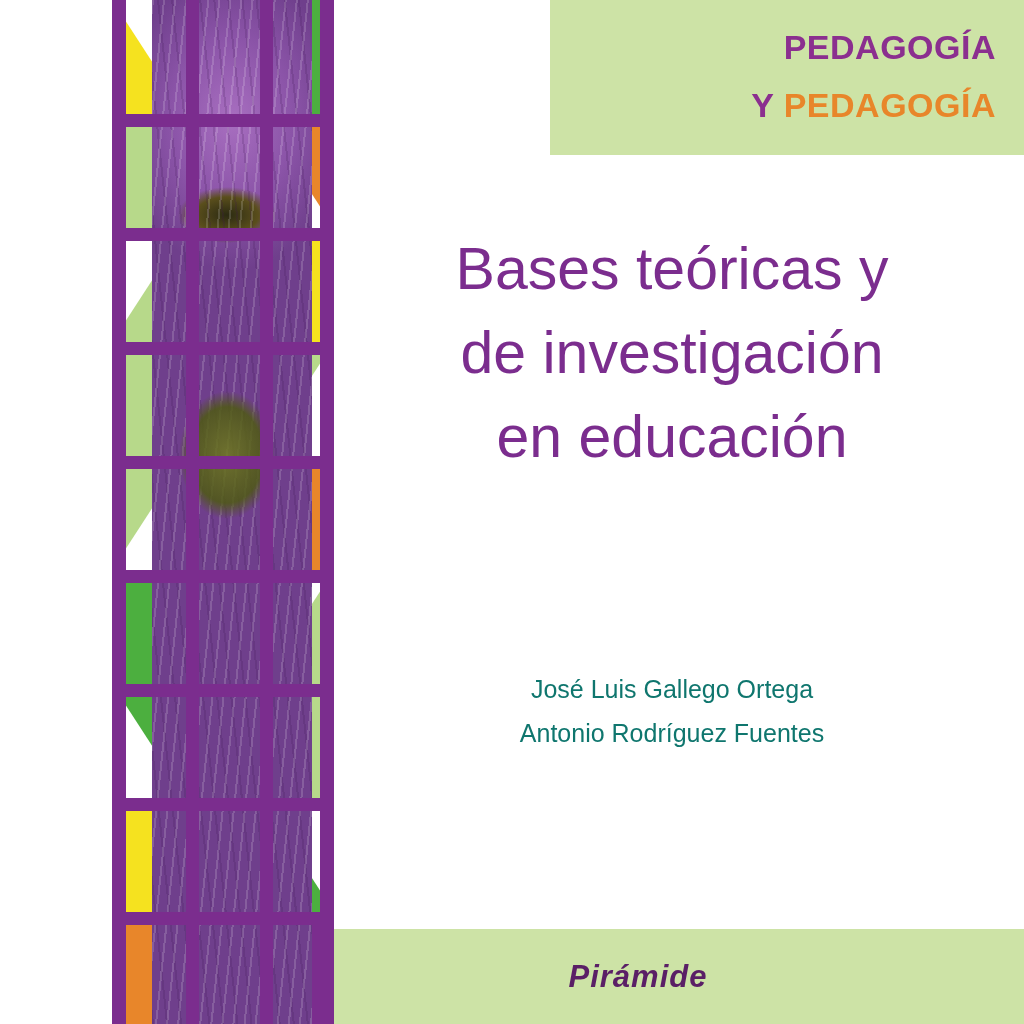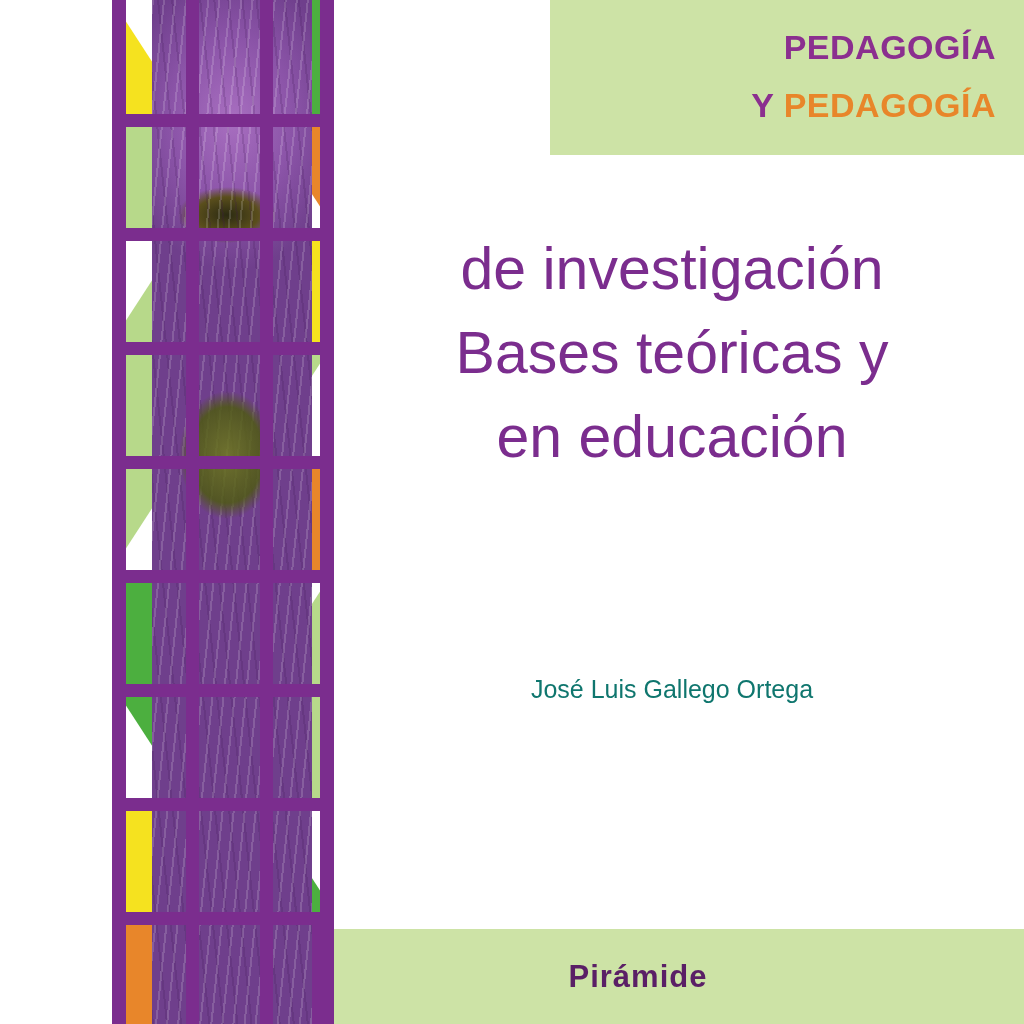--- a/index.html
+++ b/index.html
@@ -183,20 +183,21 @@
     bottom: 0;
     display: flex;
     align-items: center;
     justify-content: center;
   }
   .publisher-name {
     color: #5a1f66;
     font-size: 31px;
     font-weight: bold;
     letter-spacing: 1px;
+    font-style: italic;
   }
 </style>
 </head>
 <body>
 
 <div class="cover">
 
   <div class="art-column">
 
     <div class="tile" style="left:0px;  top:0px;   background:#f5e21f;"></div>
@@ -264,27 +265,28 @@
   <div class="series-band">
     <div class="line1">PEDAGOGÍA</div>
     <div class="line2">
       <span class="w1">Y</span>
       <span class="w2">PEDAGOGÍA</span>
     </div>
   </div>
 
 
   <div class="title">
+    <div>Bases teóricas y</div>
     <div>de investigación</div>
-    <div>Bases teóricas y</div>
     <div>en educación</div>
   </div>
 
   <div class="authors">
     <div>José Luis Gallego Ortega</div>
+    <div>Antonio Rodríguez Fuentes</div>
   </div>
 
   <div class="publisher-band">
     <div class="inner">
       <span class="publisher-name">Pirámide</span>
     </div>
   </div>
 
 </div>
 

